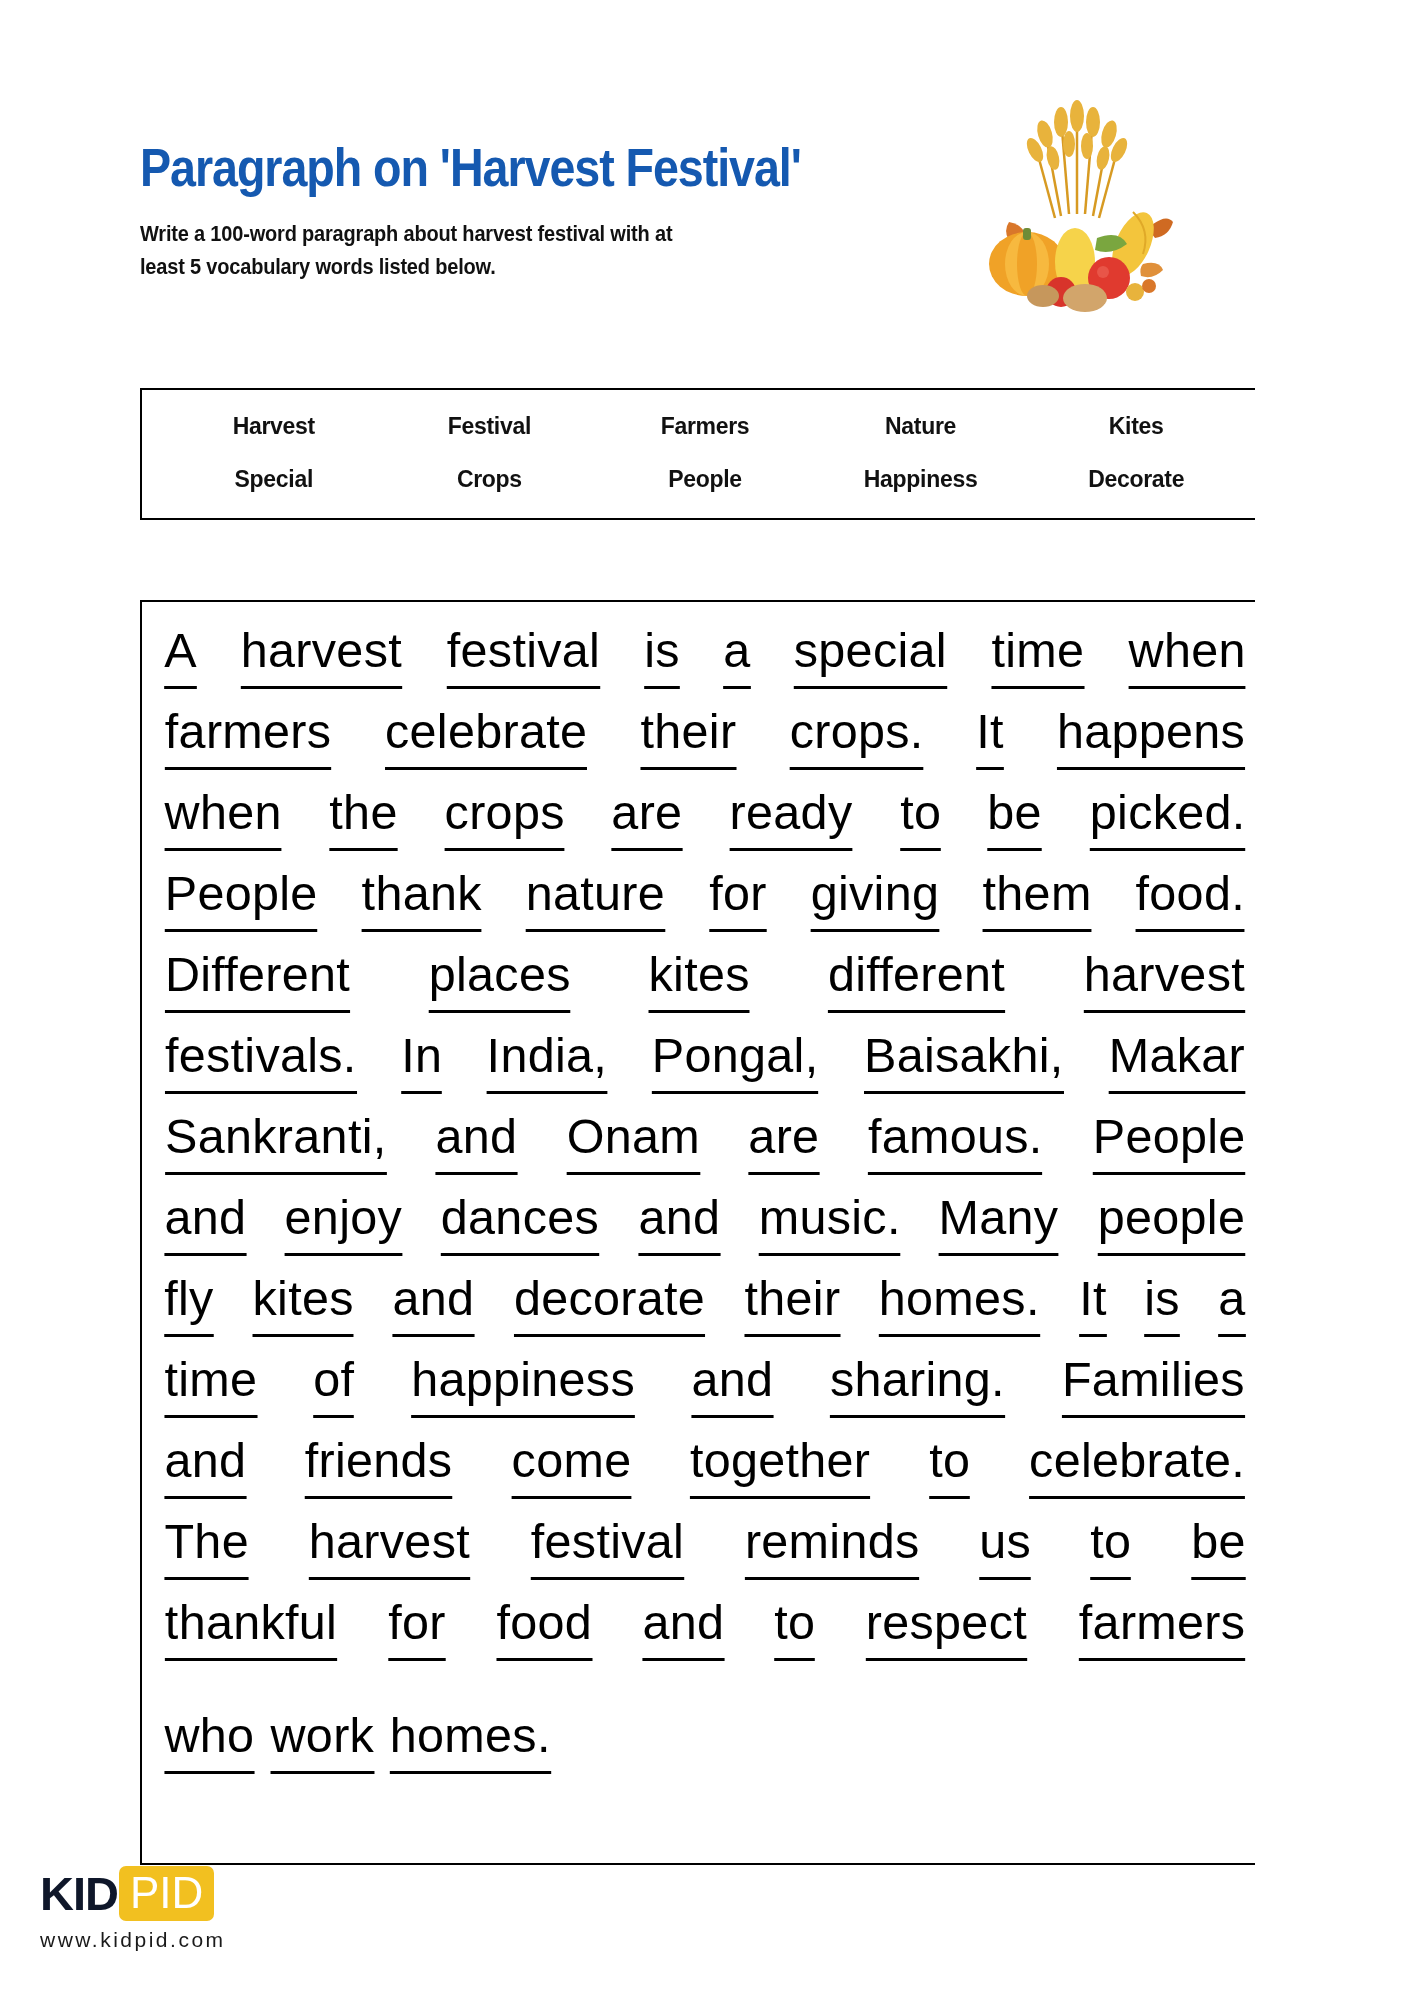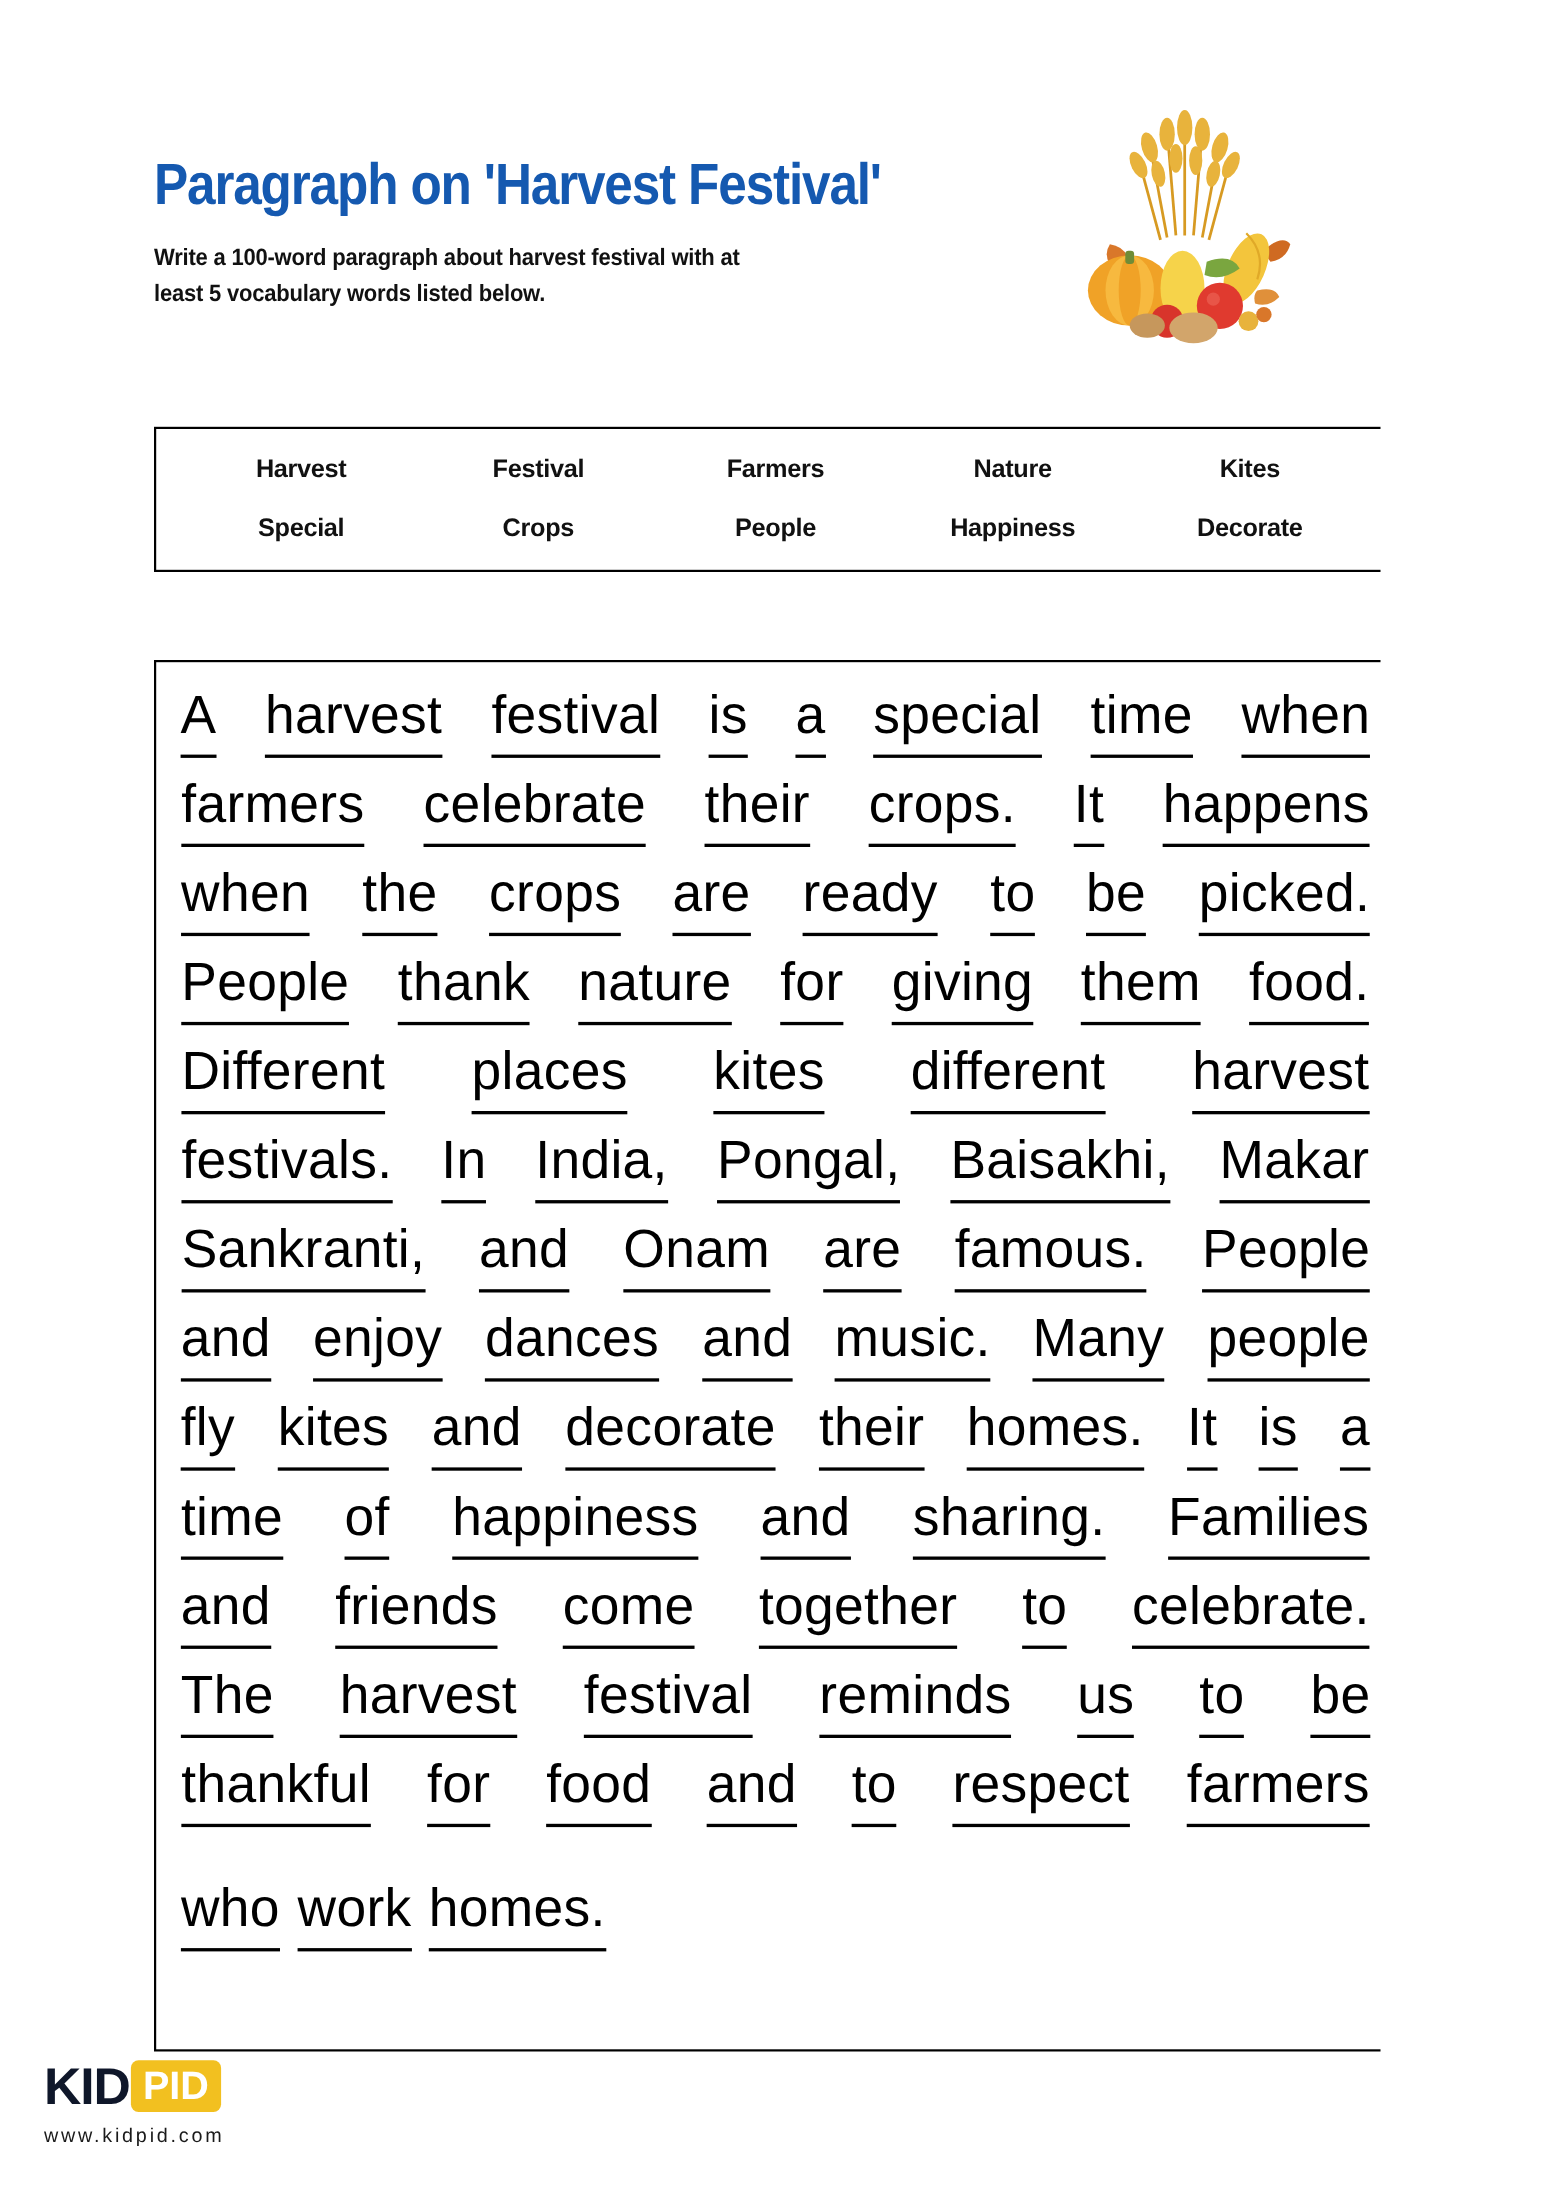--- a/index.html
+++ b/index.html
@@ -148,34 +148,34 @@
     font-family: "Liberation Sans", sans-serif;
     font-size: 47px;
     font-weight: bold;
     color: #0f172a;
     letter-spacing: -1px;
     line-height: 1;
   }
 
   .logo-pid {
     font-family: "Liberation Sans", sans-serif;
-    font-size: 36px;
-    font-weight: bold;
+    font-size: 44px;
+    font-weight: normal;
     color: #ffffff;
     background: #f2c020;
     border-radius: 7px;
     padding: 5px 11px 6px 11px;
     letter-spacing: 0px;
     line-height: 1;
     margin-left: 1px;
   }
 
   .logo-url {
     font-family: "Liberation Sans", sans-serif;
-    font-size: 18px;
+    font-size: 21px;
     color: #1a1a1a;
     letter-spacing: 2.5px;
     margin-top: 8px;
   }
 
   .footer-note {
     position: absolute;
     right: 50px;
     bottom: 56px;
     text-align: right;

